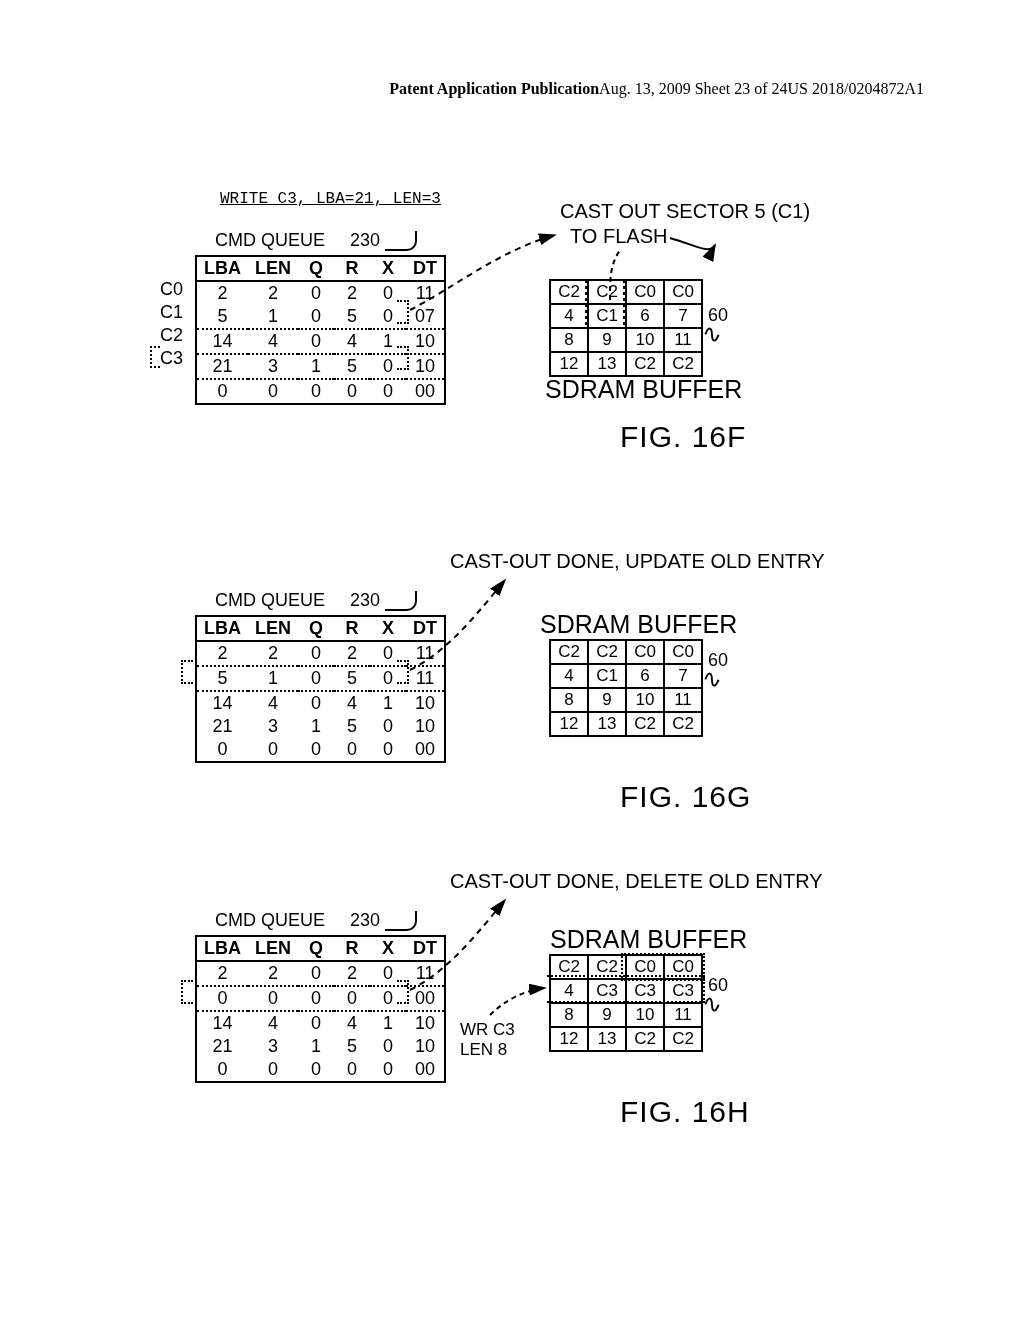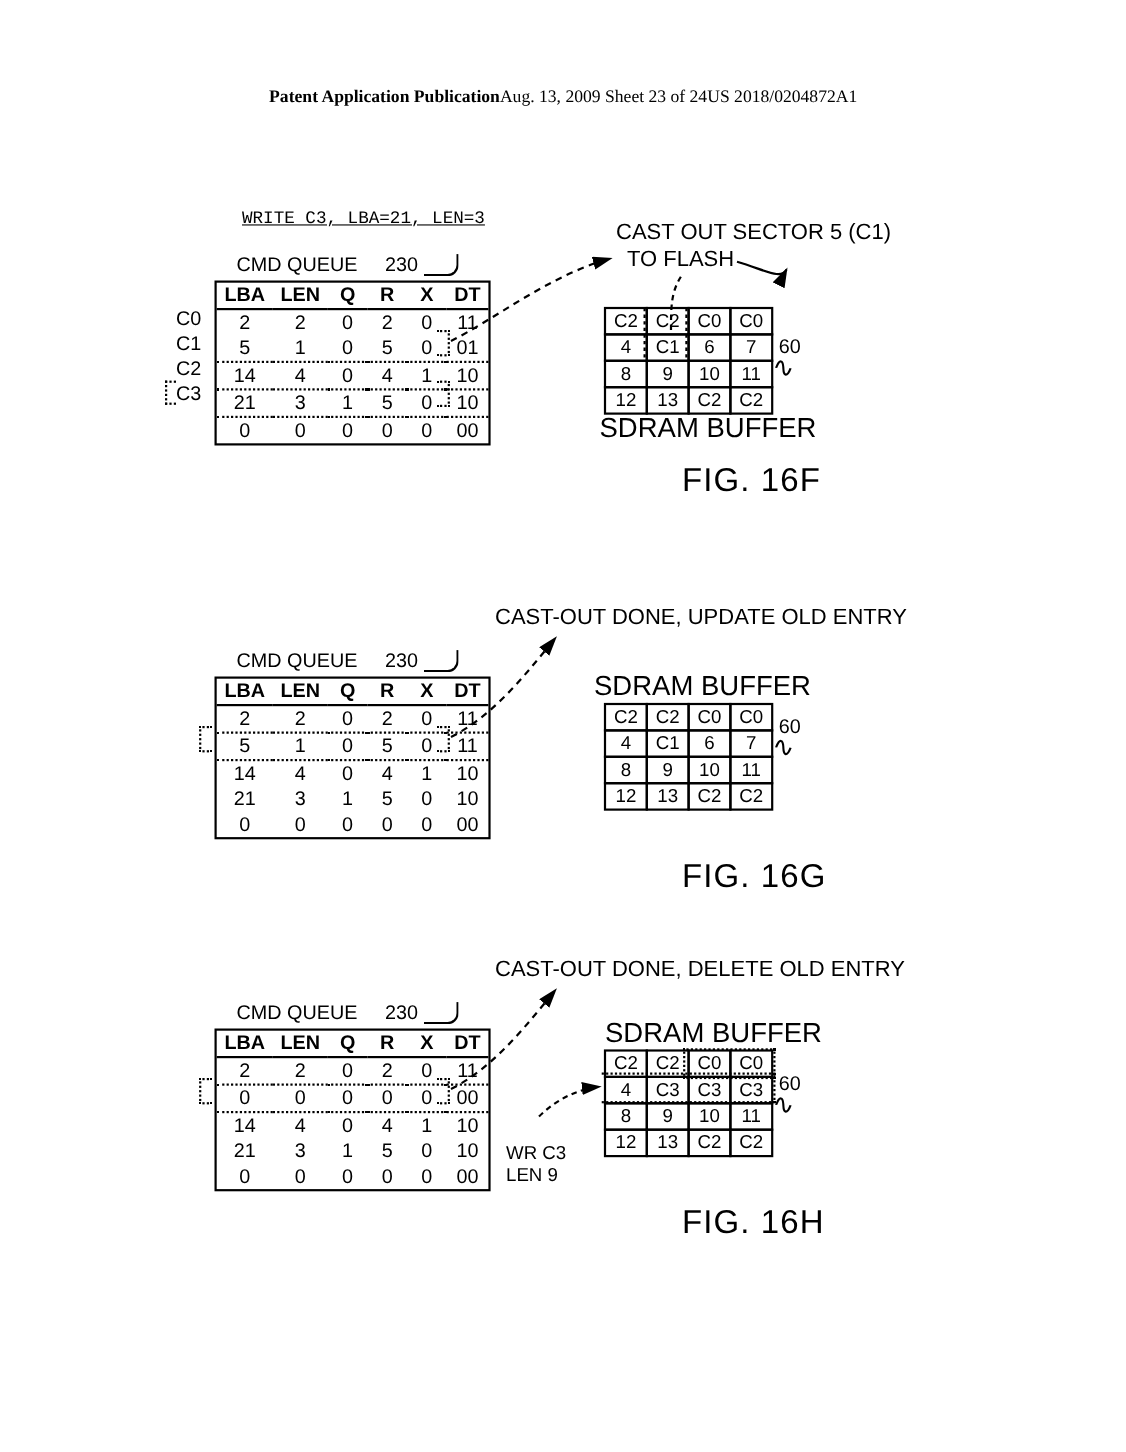--- a/index.html
+++ b/index.html
@@ -17,21 +17,21 @@
     position: relative;
   }
   .doc-header {
     position: absolute;
     top: 80px;
     left: 100px;
     right: 100px;
     font-size: 16px;
     font-family: "Times New Roman", serif;
     display: flex;
-    justify-content: center;
+    justify-content: flex-end;
   }
   .doc-header .left { font-weight: bold; }
   .doc-header .mid { }
   .doc-header .right { }
 
   .fig {
     position: absolute;
   }
 
   
@@ -59,21 +59,20 @@
     font-family: Arial, sans-serif;
     font-weight: normal;
     letter-spacing: 1px;
   }
   .label {
     font-size: 18px;
     font-family: Arial, sans-serif;
   }
   .small {
     font-size: 17px;
-    margin-top: 19px;
   }
 
   
   .cmd-table {
     border-collapse: collapse;
     font-size: 18px;
   }
   .cmd-table th, .cmd-table td {
     padding: 1px 7px;
     text-align: center;
@@ -190,21 +189,21 @@
               <td>2</td>
               <td>0</td>
               <td>11</td>
             </tr>
       <tr>
               <td>5</td>
               <td>1</td>
               <td>0</td>
               <td>5</td>
               <td>0</td>
-              <td>01</td>
+              <td>07</td>
             </tr>
       <tr class="dotted-top">
               <td>14</td>
               <td>4</td>
               <td>0</td>
               <td>4</td>
               <td>1</td>
               <td>10</td>
             </tr>
       <tr class="dotted-top dotted-bot">
@@ -450,21 +449,21 @@
     <div class="cell">C2</div>
     <div class="cell">C2</div>
   </div>
   <div class="num60" style="left:558px; top:105px;">60</div>
   <div class="tilde" style="left:552px; top:120px;">∿</div>
 
   <div class="dotted-frame" style="left:471px; top:83px; width:80px; height:24px; border:2px dotted #000;"></div>
   <div class="dotted-frame" style="left:397px; top:105px; width:156px; height:24px; border:2px dotted #000; border-left:none;"></div>
 
   <div class="label small" style="position:absolute; left:310px; top:150px;">WR C3</div>
-  <div class="label small" style="position:absolute; left:310px; top:170px;">LEN 9</div>
+  <div class="label small" style="position:absolute; left:310px; top:170px;">LEN 8</div>
 
   <svg class="overlay" width="750" height="260">
     <defs>
       <marker id="arrH" markerWidth="10" markerHeight="10" refX="8" refY="3" orient="auto">
         <path d="M0,0 L0,6 L9,3 z" fill="#000"></path>
       </marker>
     </defs>
     <path d="M260,120 C300,100 330,60 355,30" stroke="#000" stroke-width="2" stroke-dasharray="6,5" fill="none" marker-end="url(#arrH)"></path>
 
     <path d="M340,145 C355,130 375,120 395,118" stroke="#000" stroke-width="2" stroke-dasharray="5,4" fill="none" marker-end="url(#arrH)"></path>

